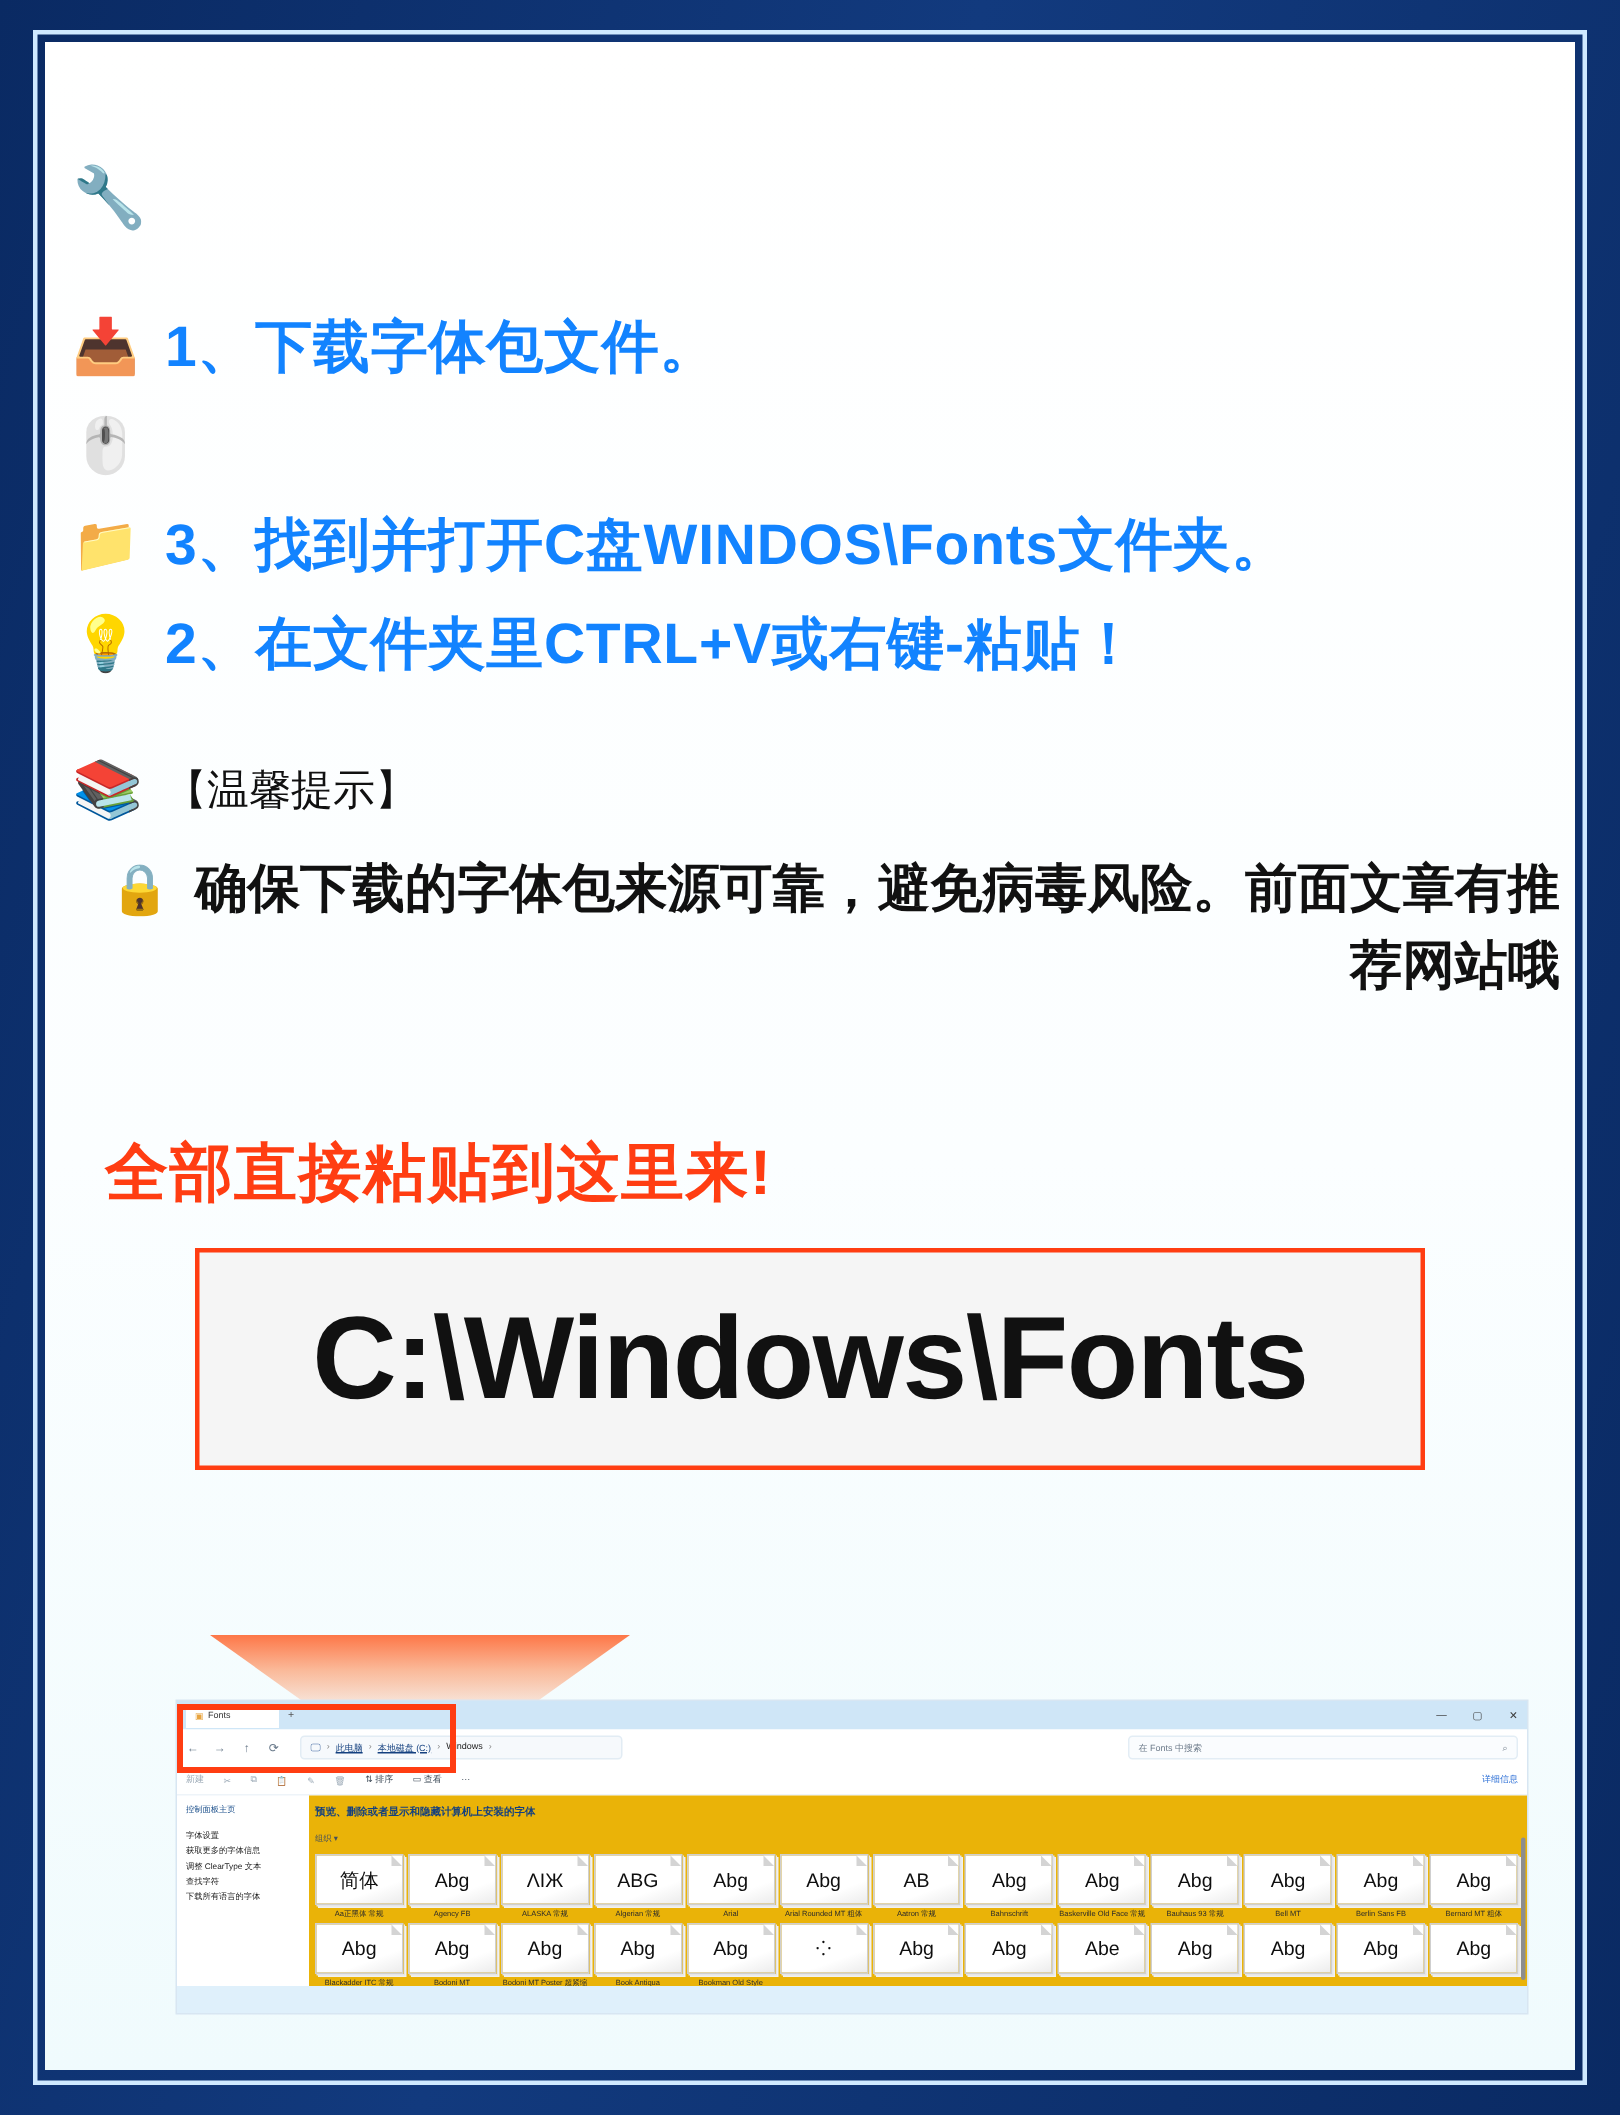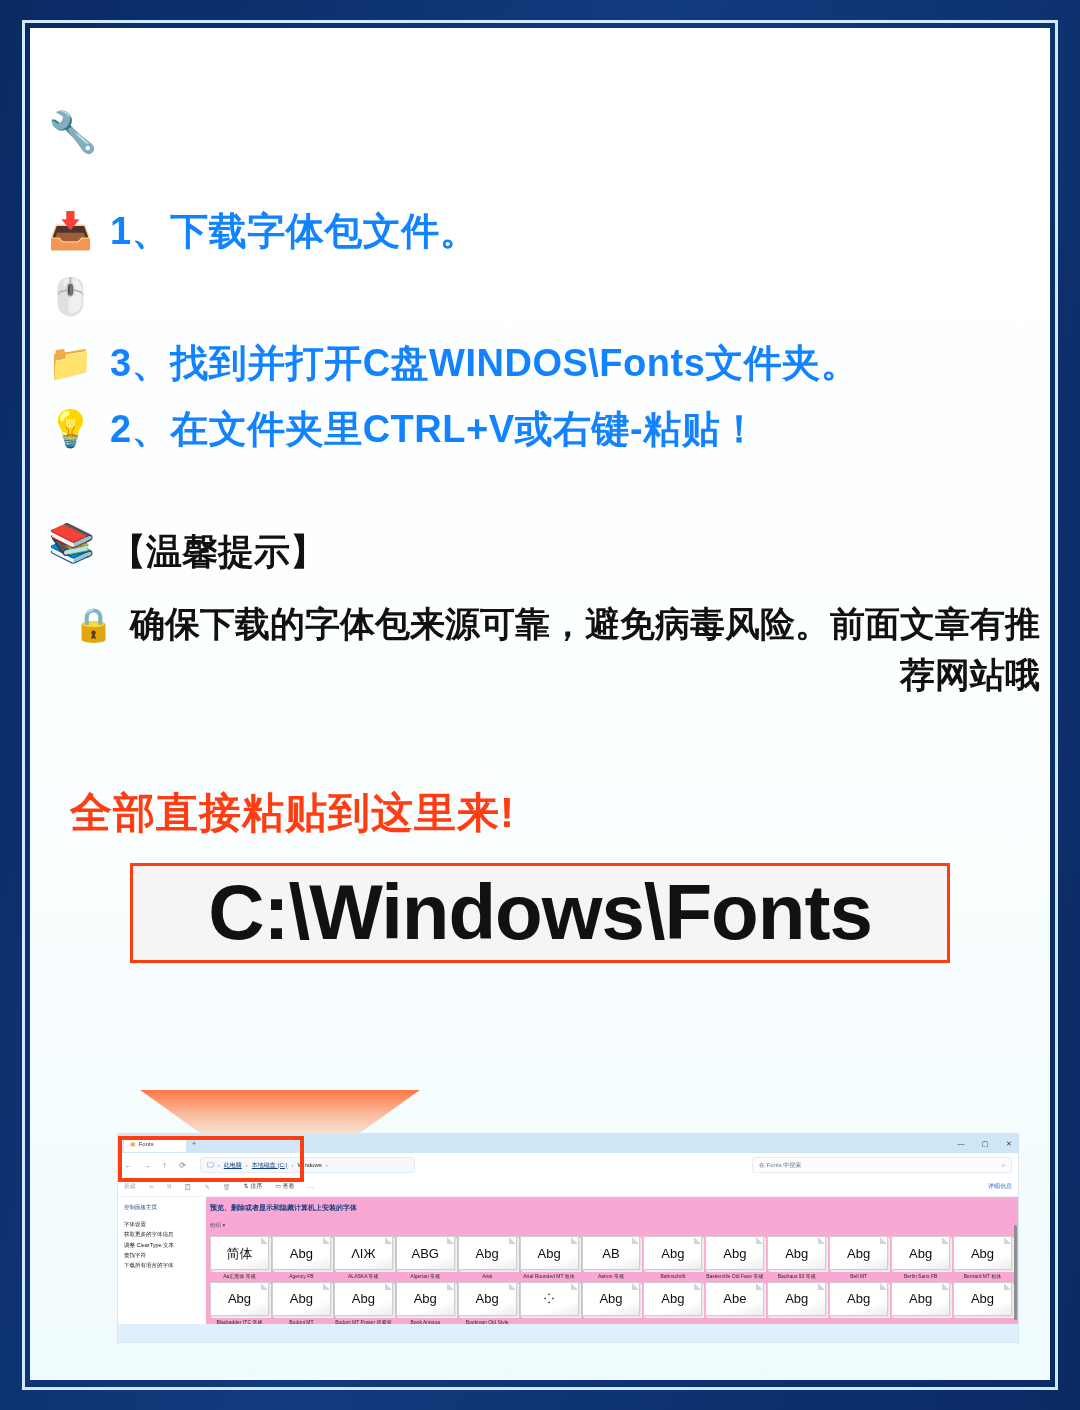--- a/index.html
+++ b/index.html
@@ -97,24 +97,23 @@
     display: flex;
     align-items: center;
   }
   .tips-head-emoji {
     font-size: 38px;
     line-height: 1;
     width: 62px;
     flex: 0 0 62px;
   }
   .tips-head-text {
-    font-size: 36px;
-    font-weight: 700;
+    font-size: 28px;
+    font-weight: 400;
     color: #111;
-    margin-top: 20px;
   }
   .tips-body {
     margin-top: 22px;
     font-size: 35px;
     font-weight: 700;
     color: #111;
     line-height: 1.45;
     padding-right: 10px;
     text-align: right;
   }
@@ -131,21 +130,21 @@
     font-weight: 700;
     color: #ff3d12;
     letter-spacing: 1px;
   }
 
   
   .path-box {
     position: relative;
     margin: 22px auto 0 auto;
     width: 820px;
-    height: 100px;
+    height: 148px;
     border: 3px solid #ff3d12;
     background: #f5f5f5;
     display: flex;
     align-items: center;
     justify-content: center;
   }
   .path-text {
     font-size: 78px;
     font-weight: 700;
     color: #111;
@@ -276,21 +275,21 @@
     flex: 0 0 88px;
     padding: 6px 5px 0 6px;
     background: #ffffff;
   }
   .side-home { font-size: 5.5px; color: #1a4e8a; margin-bottom: 8px; line-height: 1.5; }
   .side-link { font-size: 5.5px; color: #1a1a1a; line-height: 1.85; }
 
   .ex-main {
     flex: 1;
     padding: 6px 6px 0 4px;
-    background: #f9a8d4;
+    background: #eab308;
     position: relative;
     overflow: hidden;
   }
   .main-title {
     font-size: 7px;
     color: #14407f;
     font-weight: 700;
     margin-bottom: 9px;
   }
   .main-sub {

